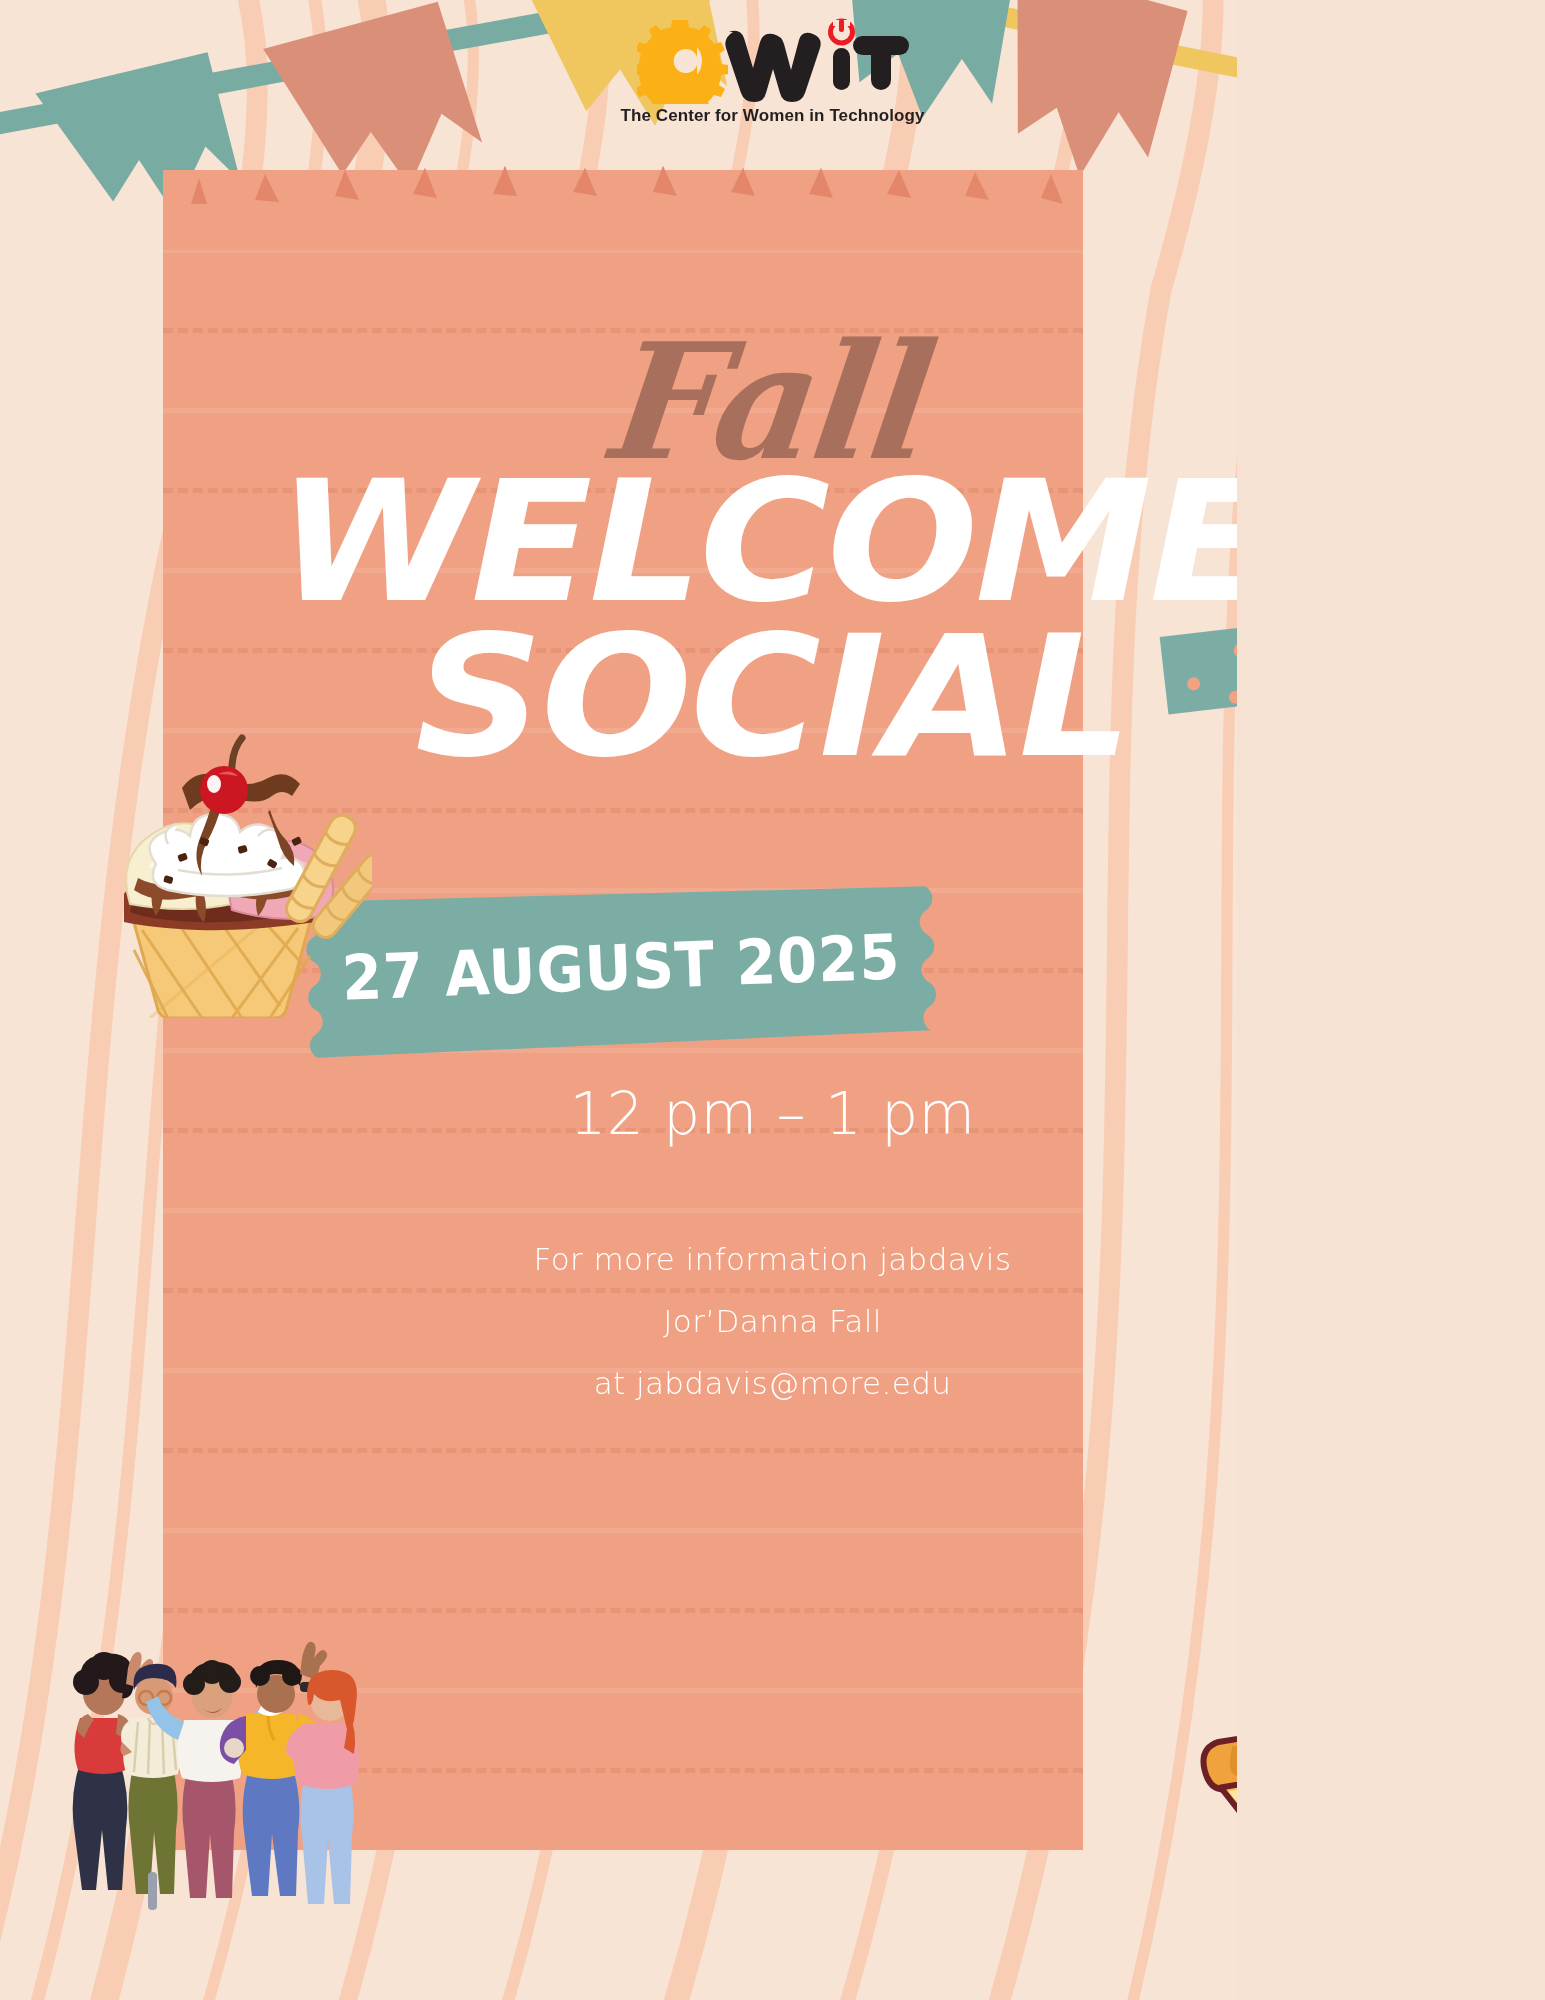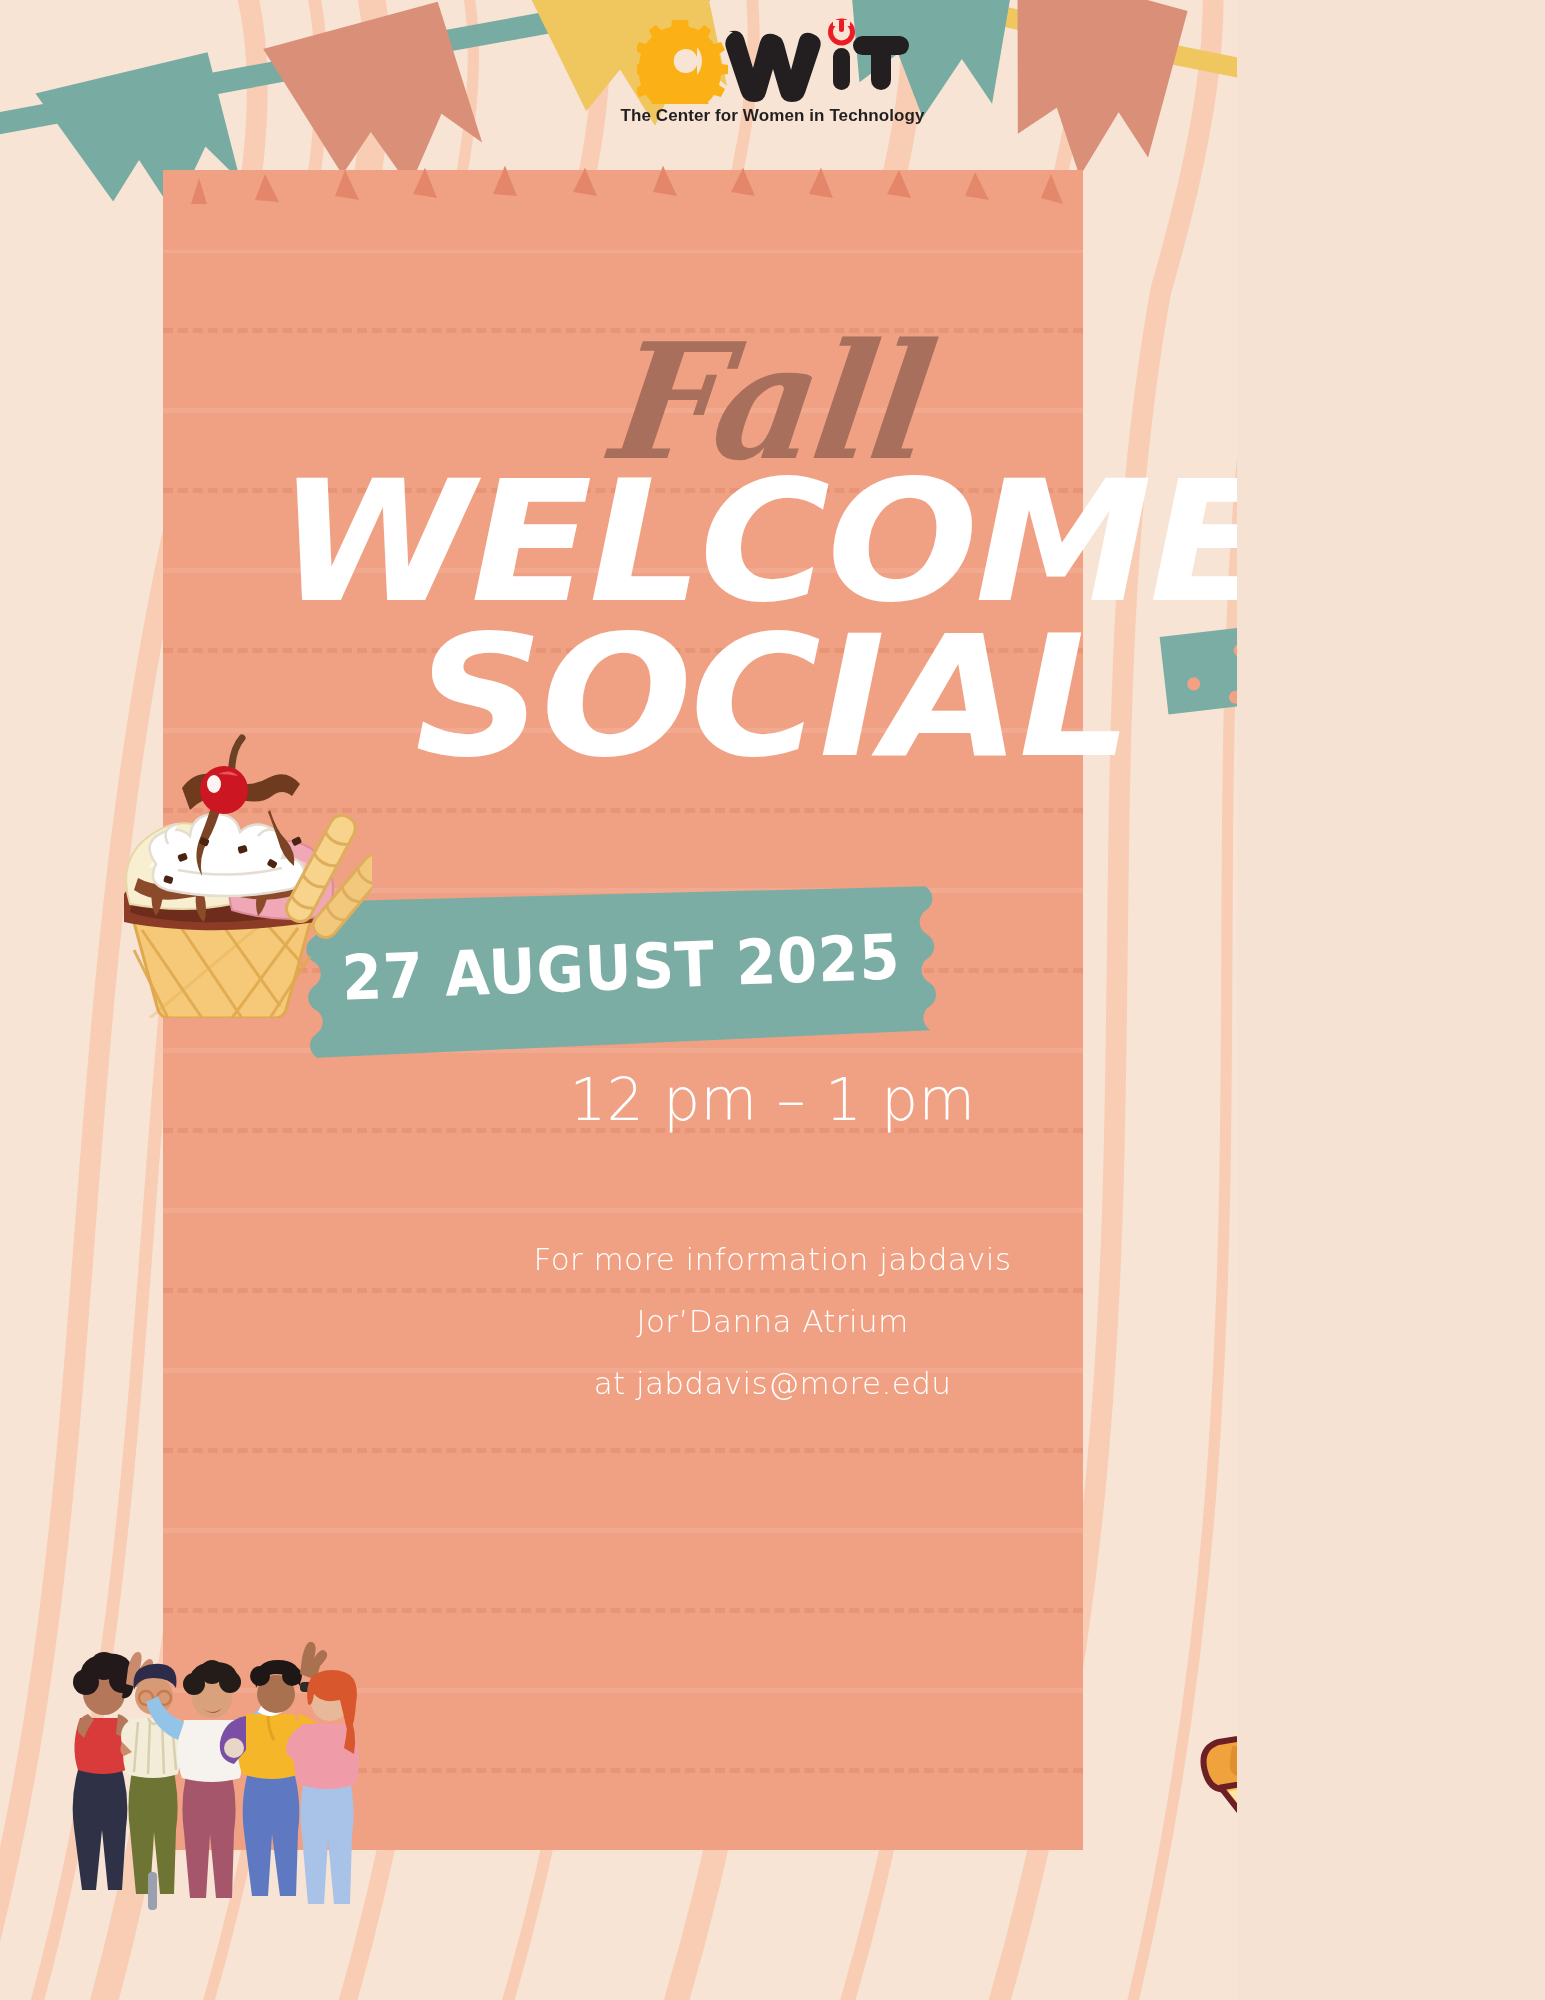--- a/index.html
+++ b/index.html
@@ -73,21 +73,21 @@
     font-size:62px;color:#ffffff;letter-spacing:1px;
     transform:scaleX(.93);
   }
 
   
   .venue{
     position:absolute;left:0;top:1068px;width:1545px;text-align:center;z-index:31;
     font-family:"DejaVu Sans",sans-serif;font-weight:300;
     color:#ffffff;font-size:58px;line-height:1.12;letter-spacing:.5px;
   }
-  .venue .l2{display:block;}
+  .venue .l2{display:block;margin-top:14px;}
 
   
   .contact{
     position:absolute;left:0;top:1228px;width:1545px;text-align:center;z-index:31;
     font-family:"DejaVu Sans",sans-serif;font-weight:300;
     color:#ffffff;font-size:31px;line-height:2.0;letter-spacing:.4px;
   }
   .contact span{display:block;}
 
   
@@ -260,21 +260,21 @@
     </svg>
     <div class="ticket-text">27 AUGUST 2025</div>
   </div>
 
   <div class="venue">
     <span class="l2">12 pm – 1 pm</span>
   </div>
 
   <div class="contact">
     <span>For more information jabdavis</span>
-    <span>Jor’Danna Atrium</span>
+    <span>Jor’Danna Fall</span>
     <span>at jabdavis@more.edu</span>
   </div>
 
   <div class="art art-sundae">
     <svg viewBox="0 0 300 300">
 
       <path d="M58,190 L242,190 L214,292 a12,12 0 0 1 -11,8 L97,300 a12,12 0 0 1 -11,-8 Z" fill="#f5c978" stroke="#e0a94f" stroke-width="3"></path>
       <g stroke="#e0a94f" stroke-width="3" fill="none" opacity=".9">
         <path d="M70,212 L130,300"></path>
           <path d="M100,196 L170,300"></path>

